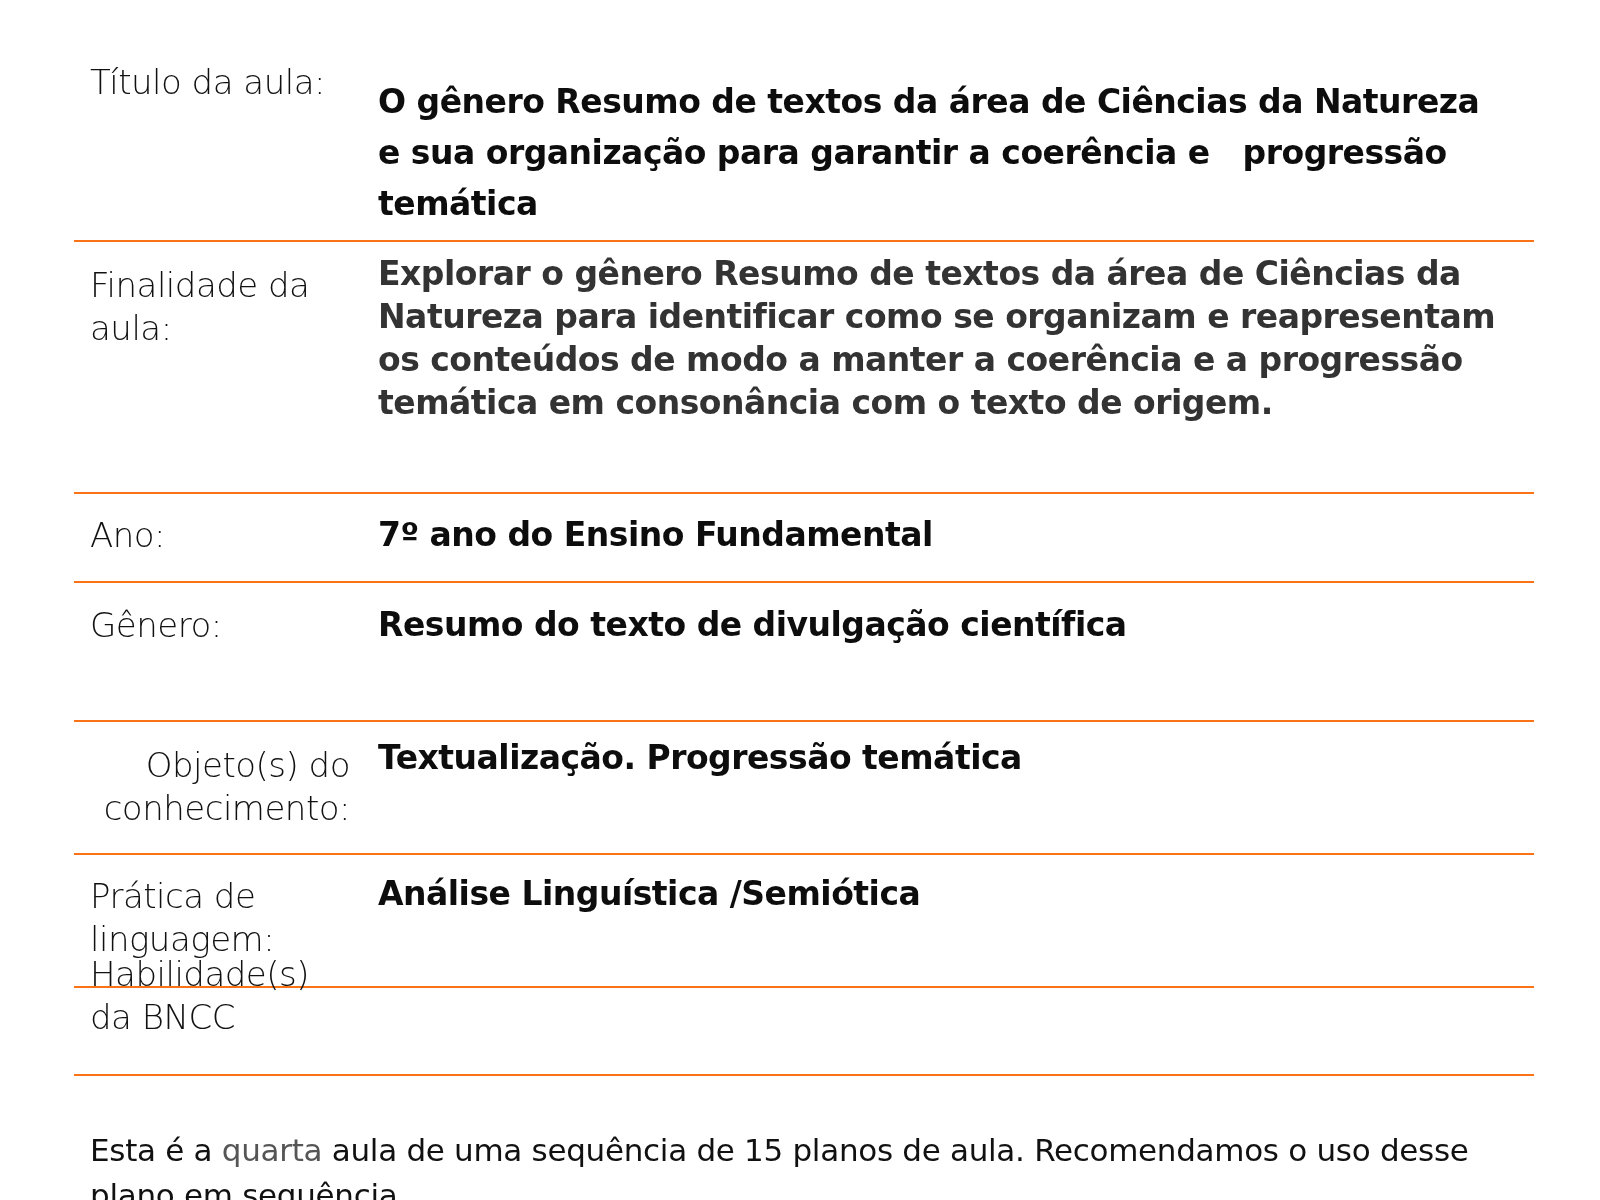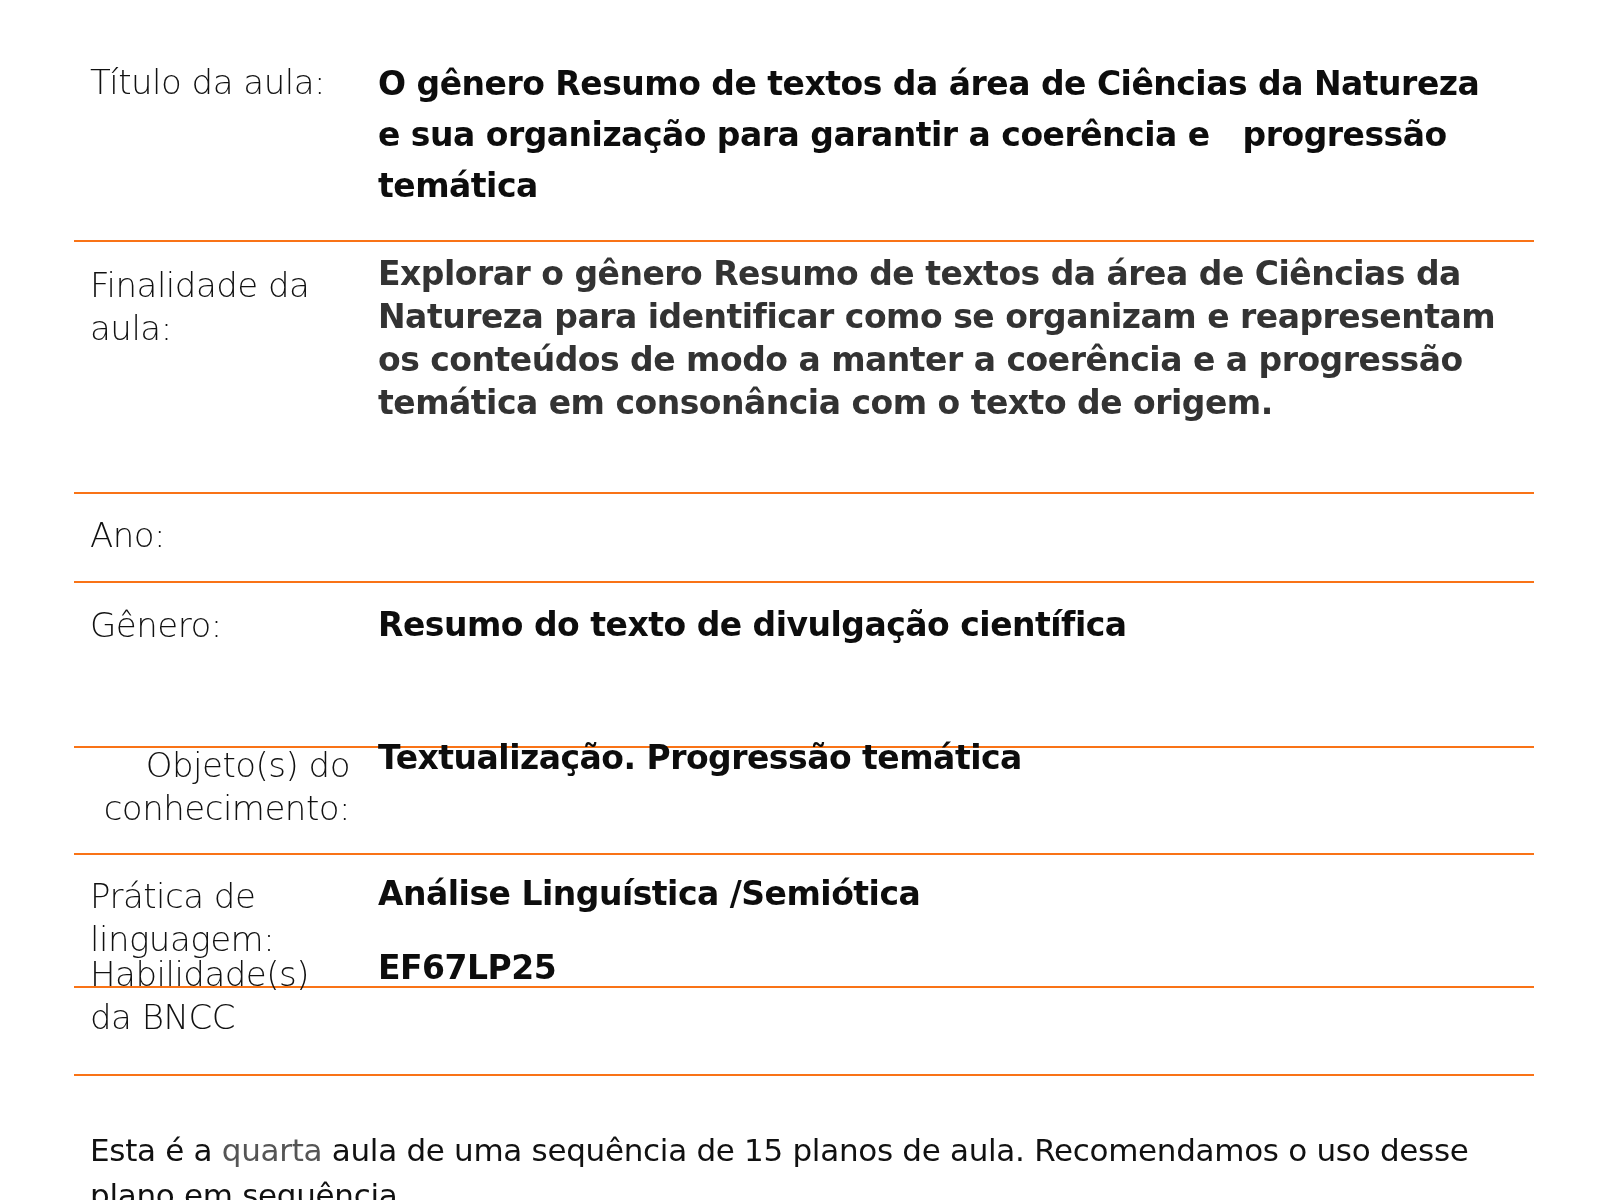--- a/index.html
+++ b/index.html
@@ -37,21 +37,21 @@
     }
     .value {
       position: absolute;
       left: 304px;
       width: 1130px;
       font-size: 33px;
       font-weight: bold;
       color: #0d0d0d;
       letter-spacing: -0.5px;
     }
-    .value.title { line-height: 51px; }
+    .value.title { line-height: 51px; margin-top: 18px; }
     .value.purpose { line-height: 43px; color: #333333; }
     .value.single { line-height: 43px; }
 
     .footer-note {
       position: absolute;
       left: 16px;
       top: 1128px;
       width: 1440px;
       font-size: 31px;
       line-height: 45px;
@@ -70,39 +70,39 @@
     <div class="value title" style="top:58px; white-space:pre-wrap;">O gênero Resumo de textos da área de Ciências da Natureza e sua organização para garantir a coerência e   progressão temática</div>
   </div>
 
   <div class="row" style="top:242px; height:252px;">
     <div class="label" style="top:22px; width:230px;">Finalidade da aula:</div>
     <div class="value purpose" style="top:10px;">Explorar o gênero Resumo de textos da área de Ciências da Natureza para identificar como se organizam e reapresentam os conteúdos de modo a manter a coerência e a progressão temática em consonância com o texto de origem.</div>
   </div>
 
   <div class="row" style="top:494px; height:89px;">
     <div class="label" style="top:20px;">Ano:</div>
+    <div class="value single" style="top:19px;">7º ano do Ensino Fundamental</div>
   </div>
 
-  <div class="row" style="top:583px; height:165px;">
+  <div class="row" style="top:583px; height:139px;">
     <div class="label" style="top:21px;">Gênero:</div>
     <div class="value single" style="top:20px;">Resumo do texto de divulgação científica</div>
   </div>
 
   <div class="row" style="top:722px; height:133px;">
     <div class="label" style="top:22px;text-align:right;">Objeto(s) do conhecimento:</div>
     <div class="value single" style="top:14px;">Textualização. Progressão temática</div>
   </div>
 
   <div class="row" style="top:855px; height:133px;">
     <div class="label" style="top:20px; width:220px;">Prática de linguagem:</div>
     <div class="value single" style="top:17px;">Análise Linguística /Semiótica</div>
   </div>
 
   <div class="row" style="top:932px; height:144px;">
     <div class="label" style="top:21px; width:230px;">Habilidade(s) da BNCC</div>
-    <div class="value single" style="top:14px;">EF67LP25</div>
   </div>
 
 </div>
 
 <div class="footer-note" style="left:90px;">
   <span>Esta é a </span><span class="muted">quarta</span><span> aula de uma sequência de 15 planos de aula. Recomendamos o uso desse plano em sequência.</span>
 </div>
 
 </body></html>

